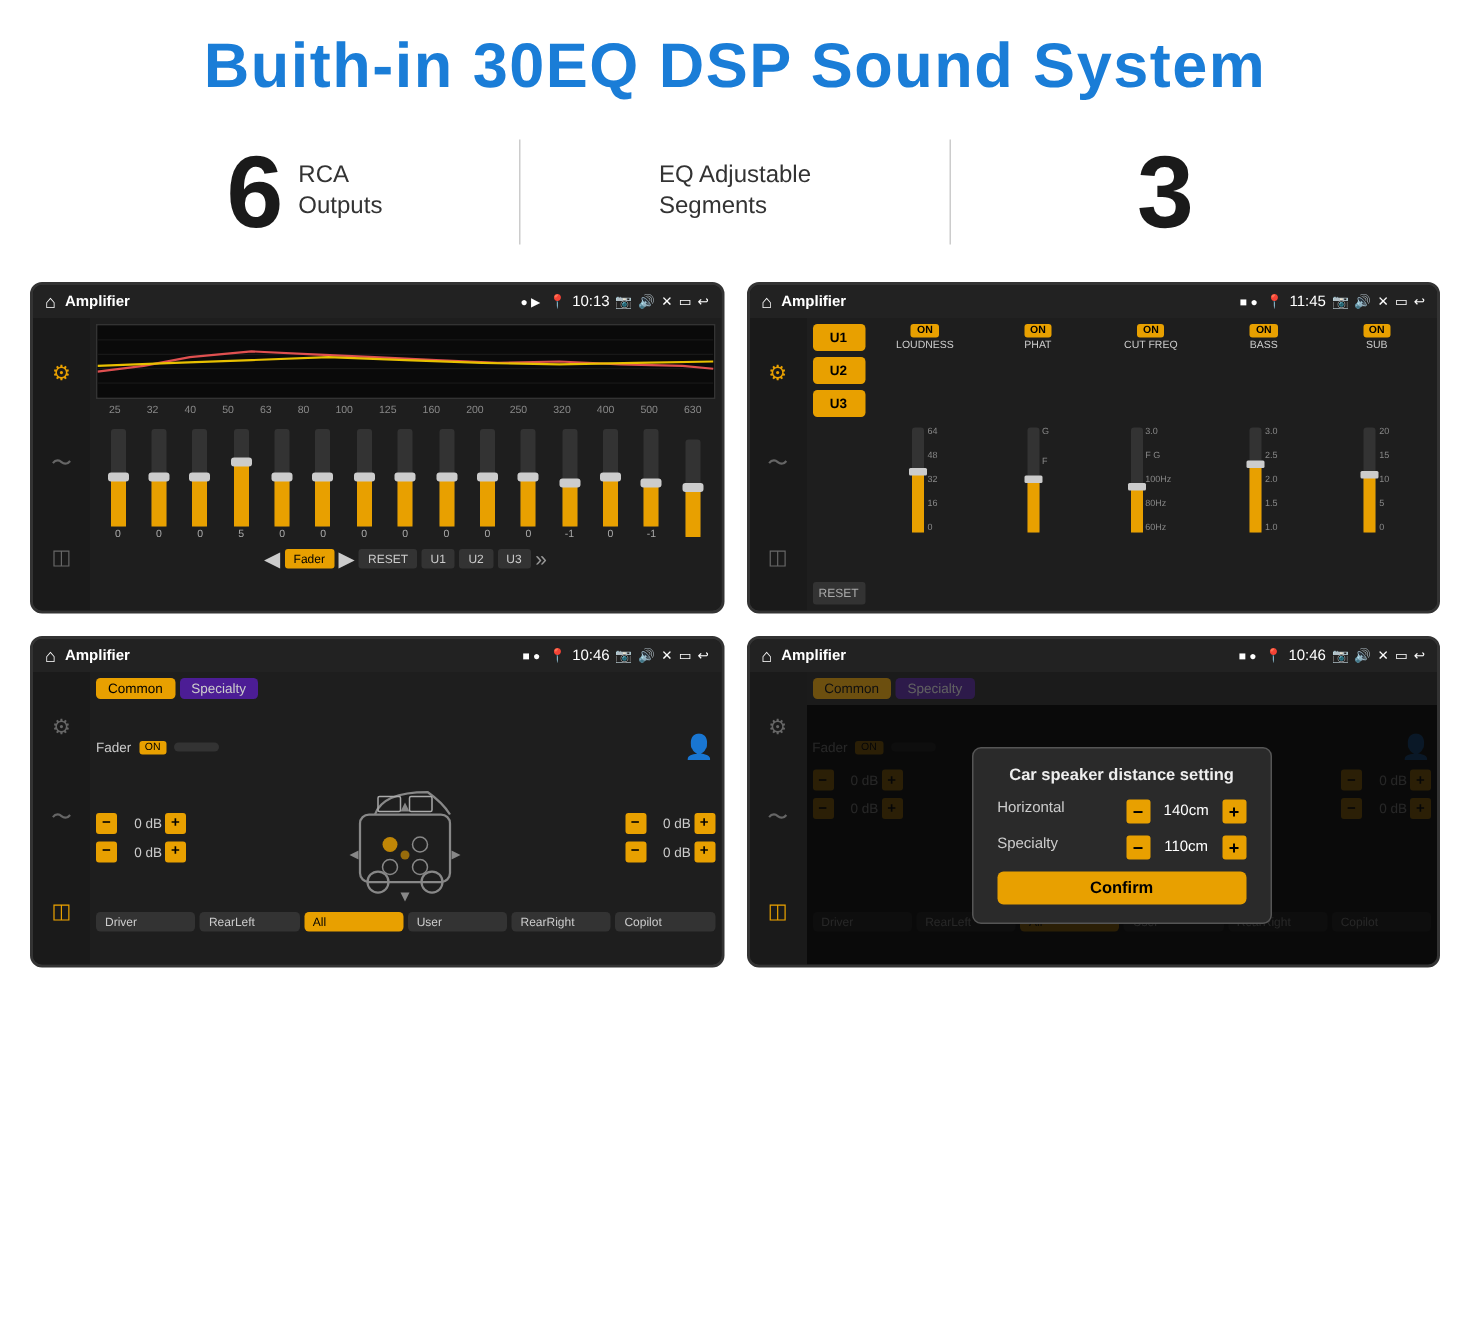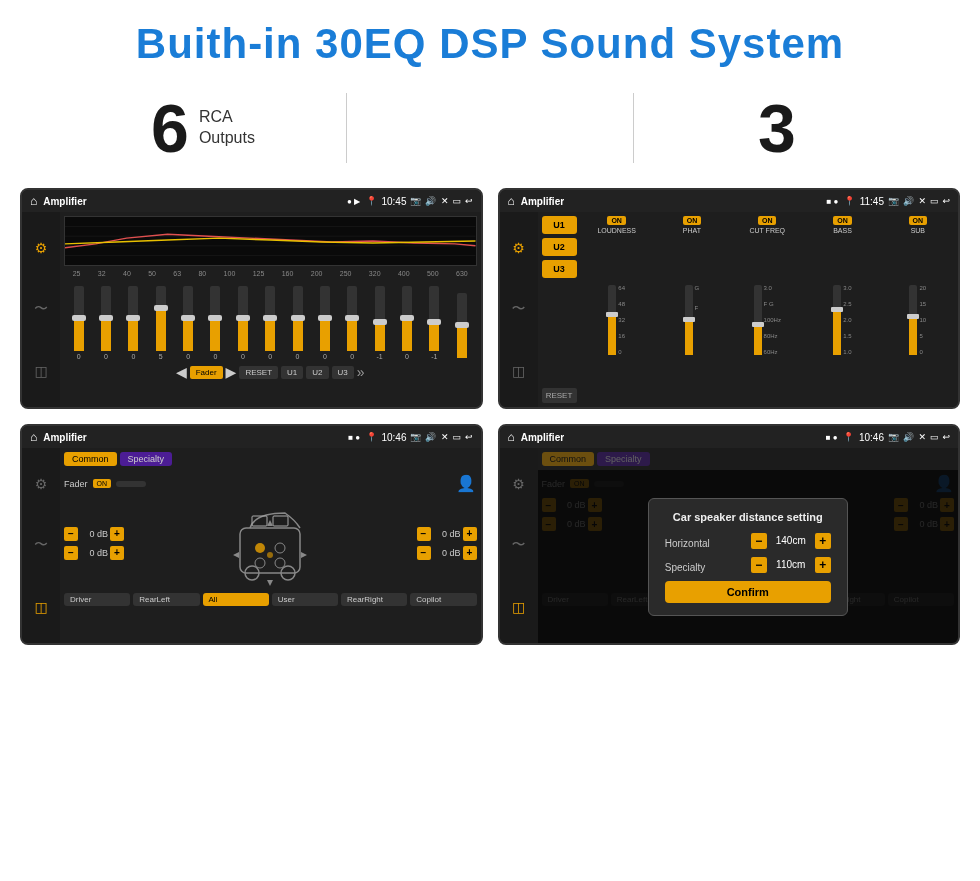--- a/index.html
+++ b/index.html
@@ -285,21 +285,21 @@
 
     
     .main-speaker {
       flex: 1;
       background: #1e1e1e;
       padding: 4px;
     }
     .speaker-tabs {
       display: flex;
       gap: 3px;
-      margin-bottom: 8px;
+      margin-bottom: 22px;
     }
     .sp-tab {
       background: #4c1d95;
       color: #ccc;
       font-size: 9px;
       padding: 2px 8px;
       border-radius: 3px;
       cursor: pointer;
     }
     .sp-tab.active { background: #e8a000; color: #000; }
@@ -392,21 +392,21 @@
     }
     .dialog-title {
       color: #eee;
       font-size: 11px;
       font-weight: bold;
       margin-bottom: 10px;
       text-align: center;
     }
     .dialog-row {
       display: flex;
-      align-items: flex-end;
+      align-items: flex-start;
       justify-content: space-between;
       margin-bottom: 8px;
     }
     .dialog-label { color: #ccc; font-size: 10px; }
     .dialog-control {
       display: flex;
       align-items: center;
       gap: 4px;
     }
     .dial-minus, .dial-plus {
@@ -453,37 +453,38 @@
   <h1>Buith-in 30EQ DSP Sound System</h1>
 </div>
 
 <div class="stats-row">
   <div class="stat-item">
     <span class="stat-number">6</span>
     <span class="stat-text">RCA<br>Outputs</span>
   </div>
   <div class="stat-divider"></div>
   <div class="stat-item">
+    <span class="stat-text">EQ Adjustable<br>Segments</span>
   </div>
   <div class="stat-divider"></div>
   <div class="stat-item">
     <span class="stat-number">3</span>
   </div>
 </div>
 
 <div class="screenshots-grid">
 
   <div class="screenshot">
     <div class="status-bar">
       <span class="home-icon">⌂</span>
       <span class="app-name">Amplifier</span>
       <span style="color:#fff;font-size:8px;">● ▶</span>
       <span class="status-icons">
         <span>📍</span>
-        <span style="color:#fff;font-size:10px;">10:45</span>
+        <span style="color:#fff;font-size:10px;">10:13</span>
         <span>📷</span>
         <span>🔊</span>
         <span>✕</span>
         <span>▭</span>
         <span>↩</span>
       </span>
     </div>
     <div class="screen-content">
 
       <div class="sidebar">

